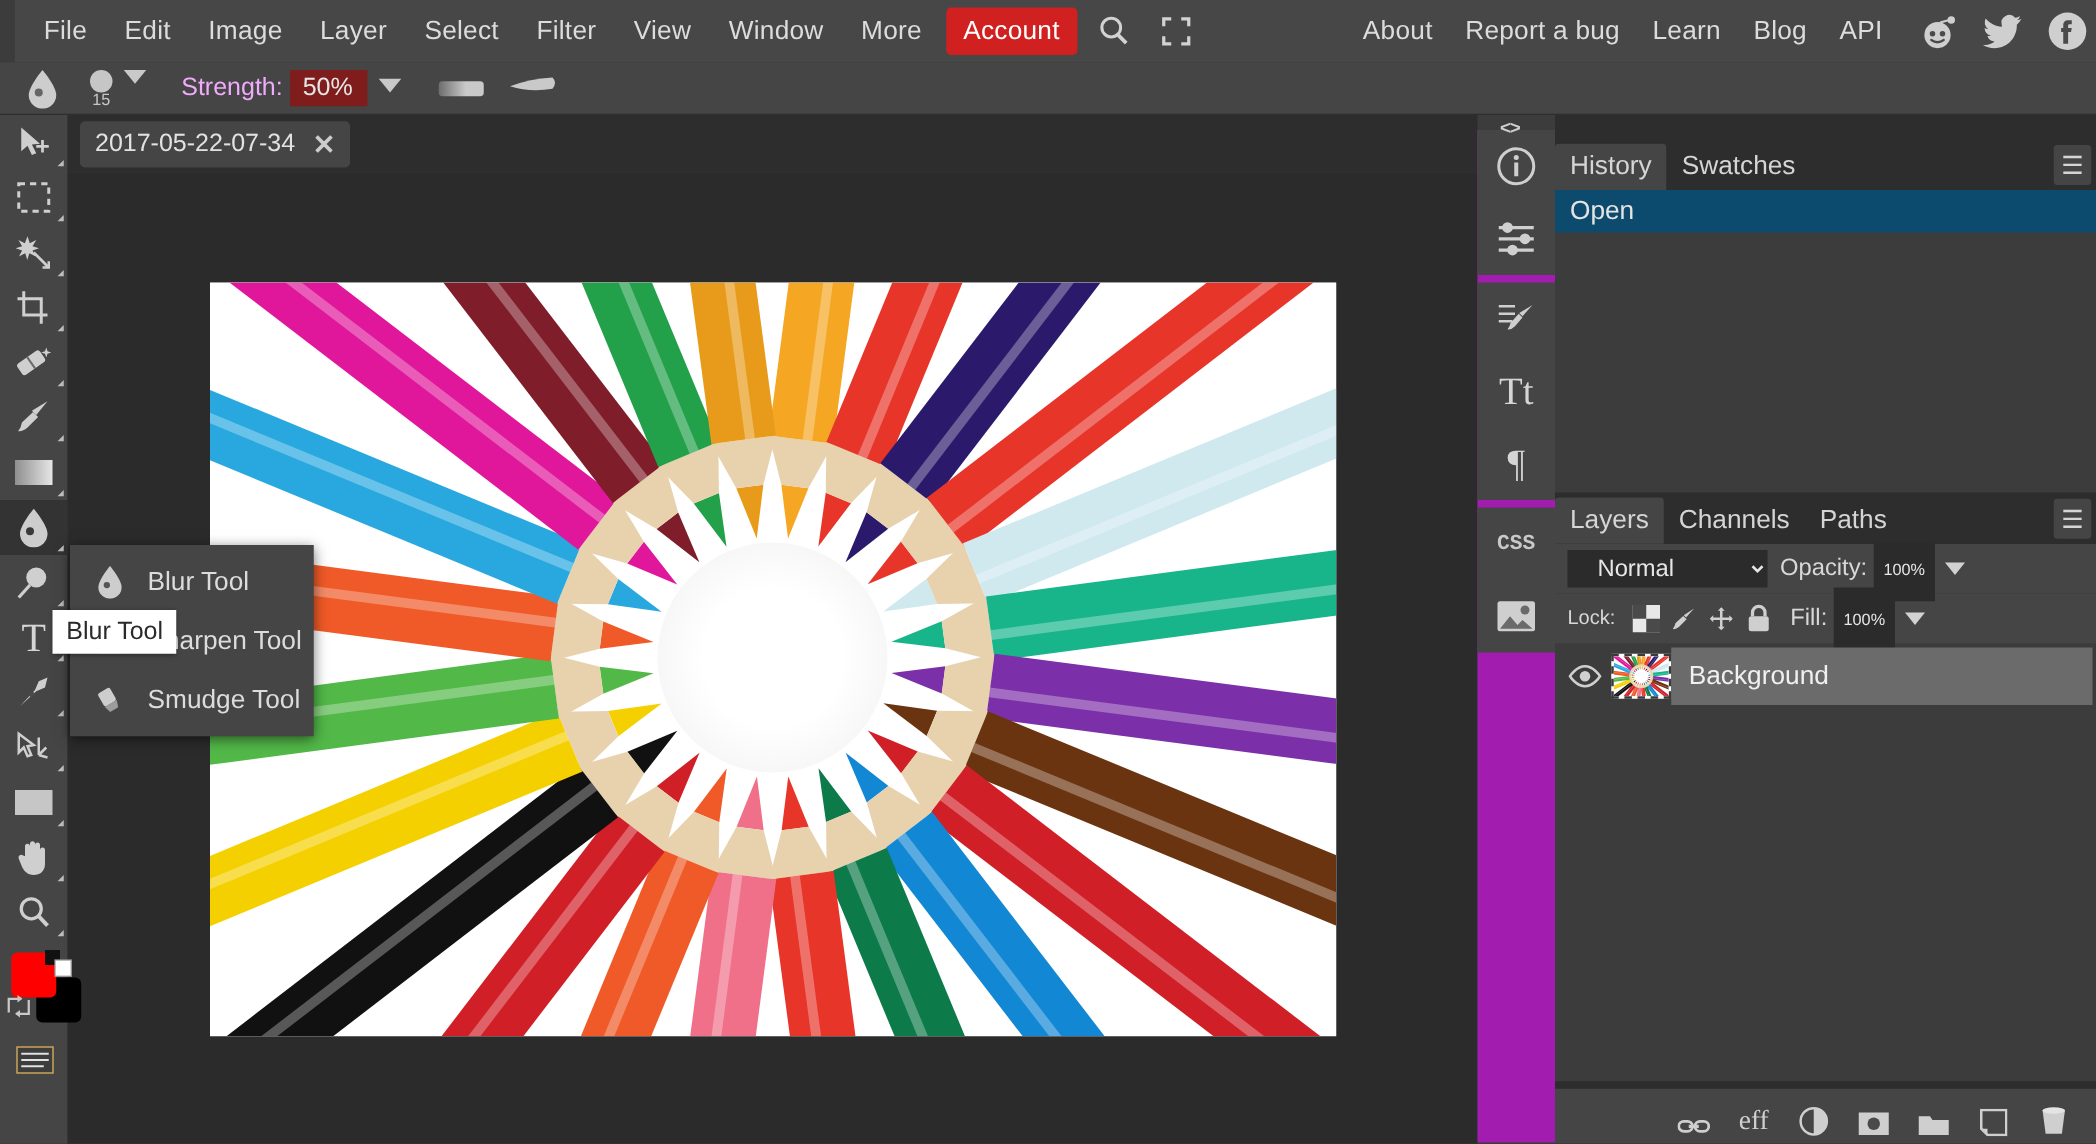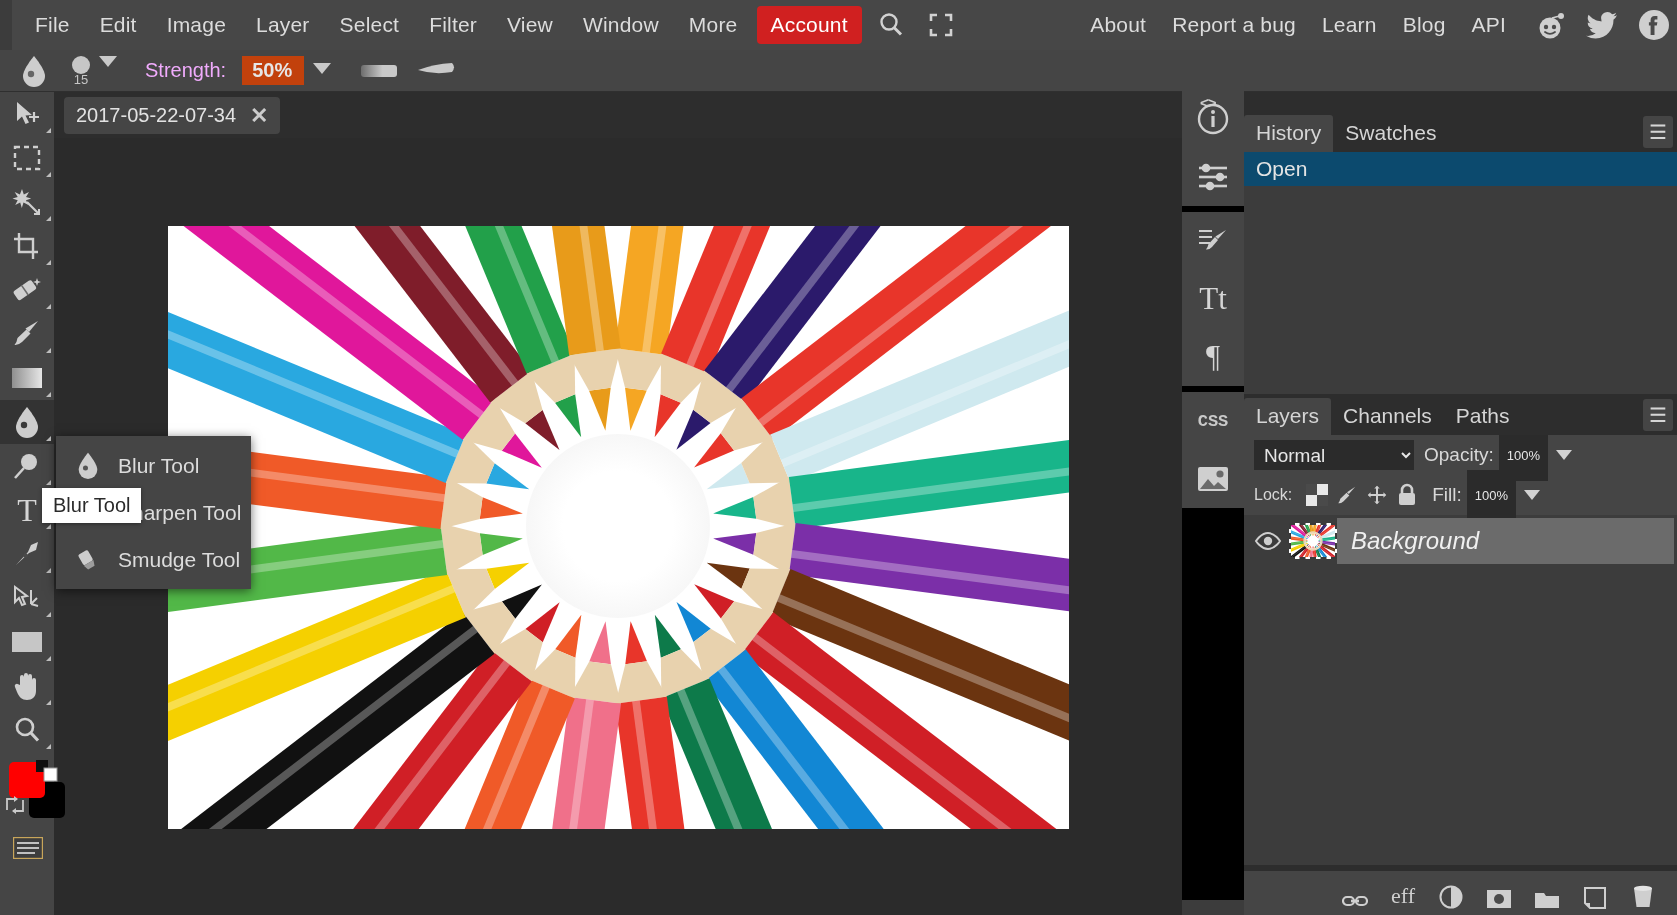--- a/index.html
+++ b/index.html
@@ -52,22 +52,22 @@
     width: 18px; height: 18px; border-radius: 50%; background: #c6c6c6; margin: 0 auto;
   }
   .opt-brush-col { display:flex; flex-direction:column; align-items:center; }
   .opt-brush-size { font-size: 13px; color: #c6c6c6; line-height: 11px; }
   .caret {
     width: 0; height: 0; border-left: 9px solid transparent; border-right: 9px solid transparent;
     border-top: 11px solid #c9c9c9; margin-left: 9px; margin-bottom: 4px;
   }
   .opt-label { font-size: 20px; color: #f0abfc; margin-left: 28px; }
   .opt-value {
-    background: #c2410c; color: #e6e6e6; font-size: 20px;
-    padding: 3px 10px; margin-left: 16px; min-width: 62px; text-align: left; font-weight: bold;
+    background: #7f1d1d; color: #e6e6e6; font-size: 20px;
+    padding: 3px 10px; margin-left: 6px; min-width: 62px; text-align: left;
   }
   .stroke-prev-1 {
     width: 36px; height: 12px; margin-left: 30px; border-radius: 3px;
     background: linear-gradient(90deg,#6d6d6d 0%, #c9c9c9 60%, #c9c9c9 100%);
   }
   .stroke-prev-2 { margin-left: 20px; }
 
   
   .toolbar {
     position: absolute; left: 0; top: 92px; width: 54px; height: 823px;
@@ -134,22 +134,22 @@
     background: #2b2b2b; overflow: hidden;
   }
   .canvas-doc {
     position: absolute; left: 114px; top: 88px; width: 901px; height: 603px;
     background: #ffffff; overflow: hidden;
   }
   .pencil-svg { display: block; }
 
   
   .panelrail {
-    position: absolute; left: 1182px; top: 90px; width: 62px; height: 810px;
-    background: #000000;
+    position: absolute; left: 1182px; top: 104px; width: 62px; height: 810px;
+    background: #a21caf;
   }
   .rail-group { background: #454545; margin-bottom: 6px; }
   .rail-btn {
     width: 62px; height: 58px; display:flex; align-items:center; justify-content:center;
   }
   .rail-btn .css-txt { font-family: "Liberation Mono", monospace; font-size: 17px; font-weight: bold; color: #c9c9c9; letter-spacing: 0px; }
   .rail-btn .tt-txt { font-family: "Liberation Serif", serif; font-size: 31px; color: #d5d5d5; }
   .rail-btn .par-txt { font-family: "Liberation Serif", serif; font-size: 31px; color: #d5d5d5; }
 
   
@@ -177,42 +177,42 @@
     font-size: 20px; color: #d5d5d5; border-radius: 3px;
   }
   .history-body { background: #3c3c3c; height: 242px; }
   .history-item {
     background: #0c4a6e; color: #e4e4e4; font-size: 21px; padding: 5px 12px; height: 34px;
   }
   .layers-section { position: absolute; left: 0; top: 305px; width: 433px; height: 518px; }
   .layers-head { background: #454545; display: flex; align-items: center; height: 40px; padding: 0 10px; }
   .blend-select {
     background: #2b2b2b; color: #e6e6e6; font-size: 19px; border: none;
-    padding: 4px 6px; width: 160px; height: 30px;
+    padding: 4px 20px; width: 160px; height: 30px;
     font-family: "Liberation Sans", sans-serif;
   }
   .opacity-label { font-size: 19px; color: #d8d8d8; margin-left: 10px; }
   .opacity-val { background: #2b2b2b; color: #e6e6e6; font-size: 13px; padding: 18px 8px; margin-left: 5px; }
   .small-caret {
     width: 0; height: 0; border-left: 8px solid transparent; border-right: 8px solid transparent;
     border-top: 10px solid #d2d2d2; margin-left: 8px;
   }
   .lock-row { background: #454545; display: flex; align-items: center; height: 40px; padding: 0 10px; }
   .lock-label { font-size: 16px; color: #d8d8d8; margin-right: 10px; }
   .lock-ico { width: 30px; height: 26px; display:flex; align-items:center; justify-content:center; }
   .layers-list { background: #3c3c3c; height: 350px; padding-top: 3px; }
   .layer-row {
     display: flex; align-items: center; height: 46px; margin: 0 3px;
   }
   .layer-eye { width: 42px; display:flex; align-items:center; justify-content:center; }
   .layer-thumb {
     width: 48px; height: 36px; background: #fff; border: 2px dashed #3a3a3a; overflow: hidden;
   }
   .layer-sel { flex: 1; height: 46px; background: #6b6b6b; display:flex; align-items:center; padding-left: 14px; }
-  .layer-name { font-size: 24px; color: #f0f0f0; font-style: italic; }
+  .layer-name { font-size: 21px; color: #f0f0f0; }
   .layers-footer {
     position: absolute; left: 0; bottom: 0; width: 433px; height: 44px;
     background: #454545; display: flex; align-items: center; justify-content: flex-end;
     padding-right: 14px;
   }
   .lf-btn { width: 40px; height: 32px; display:flex; align-items:flex-end; justify-content:center; margin-left: 8px; }
   .lf-btn .fx-txt { font-family: "Liberation Serif", serif; font-size: 22px; color: #cfcfcf; }
 </style>
 </head>
 <body>

